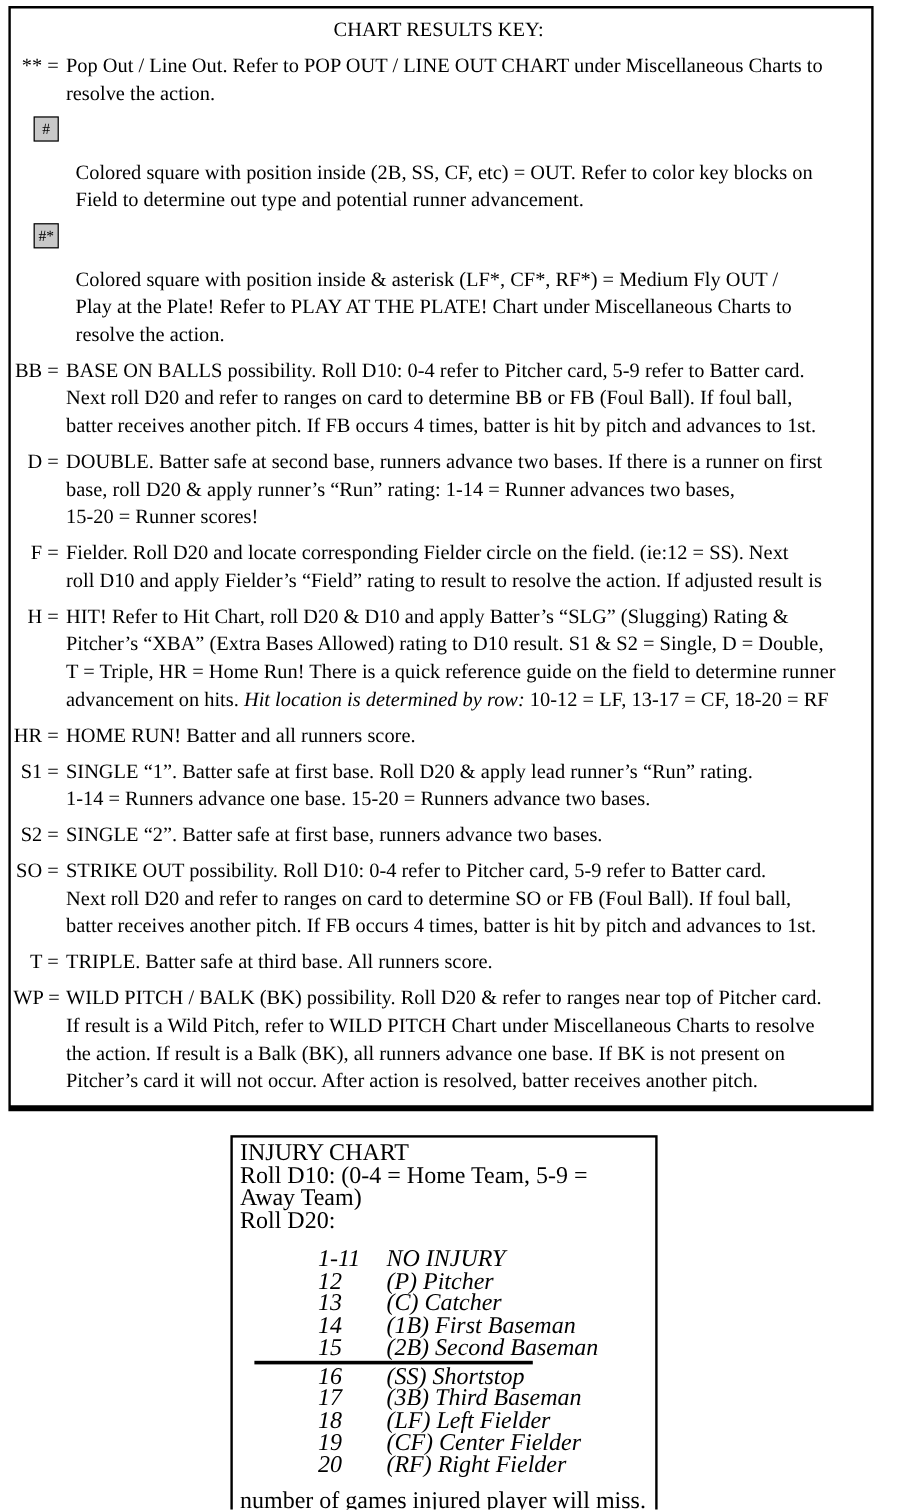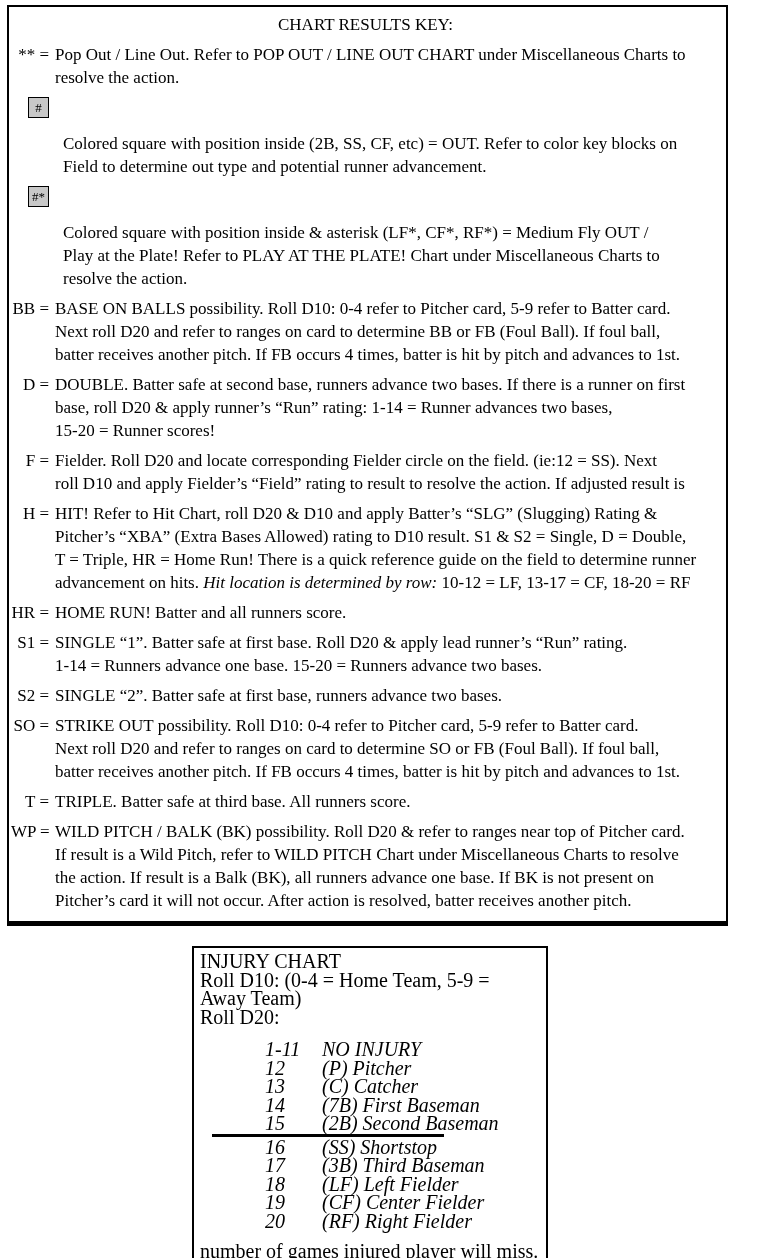--- a/index.html
+++ b/index.html
@@ -190,21 +190,21 @@
     <div class="irow">
       <div class="iroll">12</div>
       <div class="iresult">(P) Pitcher</div>
     </div>
     <div class="irow">
       <div class="iroll">13</div>
       <div class="iresult">(C) Catcher</div>
     </div>
     <div class="irow">
       <div class="iroll">14</div>
-      <div class="iresult">(7B) First Baseman</div>
+      <div class="iresult">(1B) First Baseman</div>
     </div>
     <div class="irow">
       <div class="iroll">15</div>
       <div class="iresult">(2B) Second Baseman</div>
     </div>
     <div class="divider"></div>
     <div class="irow">
       <div class="iroll">16</div>
       <div class="iresult">(SS) Shortstop</div>
     </div>

